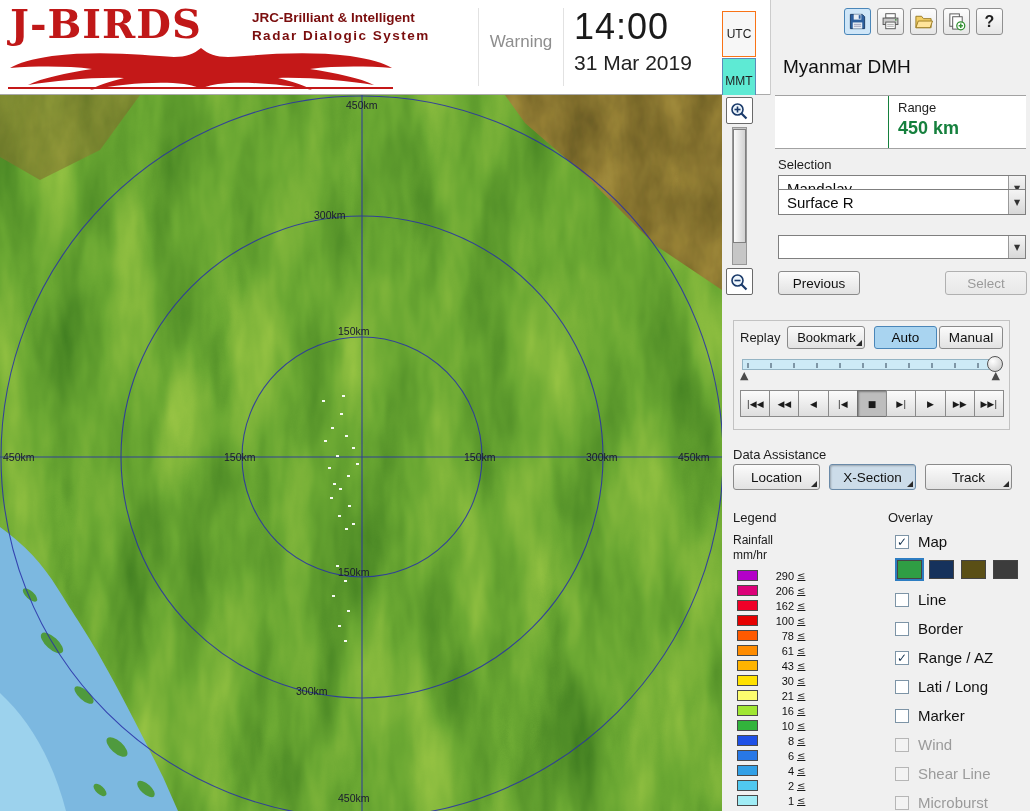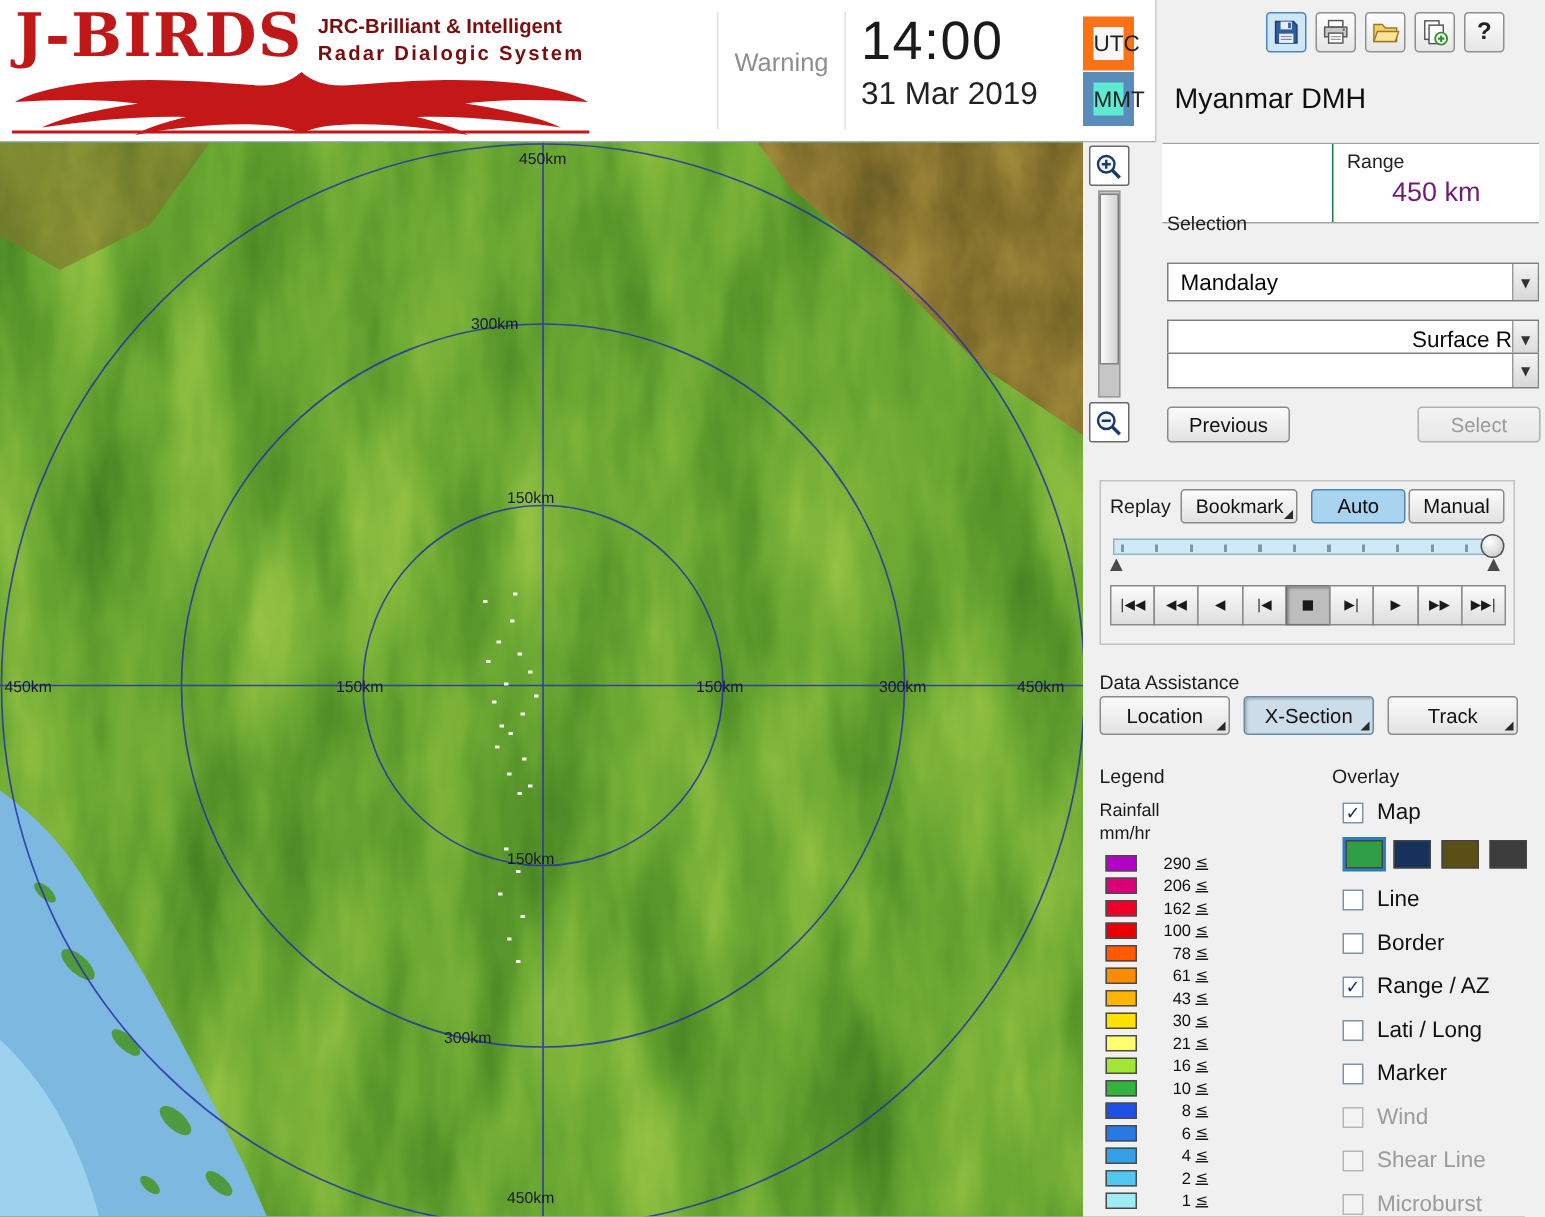--- a/index.html
+++ b/index.html
@@ -2,31 +2,31 @@
 <html><head>
 <meta charset="utf-8">
 <style>
 *{box-sizing:border-box;margin:0;padding:0;}
 html,body{width:1030px;height:811px;}
 body{position:relative;overflow:hidden;background:#f0f0f0;font-family:"Liberation Sans","DejaVu Sans",sans-serif;color:#111;}
 
 
 #header{position:absolute;left:0;top:0;width:770px;height:95px;background:#fff;border-bottom:1px solid #aaa;}
 #header-right{position:absolute;left:770px;top:0;width:260px;height:95px;background:#f0f0f0;border-left:1px solid #ccc;}
-.logo-area{position:absolute;left:10px;top:2px;display:flex;}
+.logo-area{position:absolute;left:10px;top:2px;display:flex;gap:40px;}
 .logo-title{font-family:"DejaVu Serif","Liberation Serif",serif;font-weight:bold;font-size:40px;line-height:44px;color:#c01818;letter-spacing:1px;}
 .logo-sub{margin:7px 0 0 10px;color:#7a0d0d;font-weight:bold;font-size:13.5px;line-height:1.3;}
 .logo-sub .l2{letter-spacing:1.5px;}
 .eagle{position:absolute;left:8px;top:44px;}
 .warning-cell{position:absolute;left:478px;top:8px;width:86px;height:78px;border-left:1px solid #e2e2e2;border-right:1px solid #e2e2e2;text-align:center;padding-top:24px;color:#8e8e8e;font-size:17px;}
 .clock{position:absolute;left:574px;top:6px;}
 .clock .time{font-size:36px;color:#1a1a1a;letter-spacing:1px;}
 .clock .date{font-size:21px;color:#222;margin-top:3px;}
 .tz{position:absolute;left:722px;top:11px;width:34px;}
-.tz-btn{width:34px;height:36px;border:7px solid #f97316;background:#f7f7f7;font-size:15px;color:#222;display:block;font-family:inherit;}
+.tz-btn{width:34px;height:46px;border:1px solid #f97316;background:#f7f7f7;font-size:12px;color:#222;display:block;font-family:inherit;}
 .tz-btn + .tz-btn{margin-top:1px;}
 .tz-btn.active{background:#5eead4;border-color:#5a8cba;}
 .toolbar{position:absolute;left:73px;top:8px;display:flex;gap:6px;}
 .tool-btn{width:27px;height:27px;border:1px solid #909090;border-radius:3px;background:linear-gradient(#fdfdfd,#e6e6e6);display:flex;align-items:center;justify-content:center;padding:0;}
 .tool-btn.active{background:#cfe6f8;border-color:#4a86b8;}
 .help-glyph{font-size:16px;font-weight:bold;color:#222;}
 .station{position:absolute;left:12px;top:56px;font-size:19px;color:#101010;}
 
 
 #map-wrap{position:absolute;left:0;top:95px;width:722px;height:716px;background:#3b82f6;}
@@ -35,29 +35,29 @@
 
 #panel{position:absolute;left:722px;top:95px;width:308px;height:716px;background:#f0f0f0;overflow:hidden;}
 .zoom-strip{position:absolute;left:2px;top:2px;width:30px;}
 .zoom-btn{width:27px;height:27px;margin:0 auto;border:1px solid #6a6a6a;border-radius:2px;background:#fff;display:flex;align-items:center;justify-content:center;padding:0;}
 .zoom-track{width:15px;height:138px;margin:3px auto;background:#c6c6c6;border:1px solid #979797;position:relative;}
 .zoom-thumb{position:absolute;left:0;top:1px;width:13px;height:114px;background:linear-gradient(90deg,#fafafa,#d2d2d2);border:1px solid #808080;}
 .range-box{position:absolute;left:53px;top:0;width:251px;height:54px;background:#fff;border-top:1px solid #a2a2a2;border-bottom:1px solid #a2a2a2;display:flex;}
 .range-spacer{flex:1;}
 .range-cell{width:138px;border-left:1px solid #15803d;padding:4px 9px 0 9px;}
 .range-label{font-size:13px;color:#222;}
-.range-value{font-size:18px;text-align:center;margin-top:3px;color:#701a75;}
+.range-value{font-size:18px;text-align:left;margin-top:3px;color:#15803d;font-weight:bold;}
 .sec-label{font-size:13px;color:#1c1c1c;}
-#selection-label{position:absolute;left:56px;top:46px;text-align:center;}
+#selection-label{position:absolute;left:56px;top:62px;text-align:center;}
 .combo{position:absolute;left:56px;width:248px;height:26px;background:#fff;border:1px solid #7f7f7f;display:flex;align-items:center;}
 .combo-text{flex:1;padding-left:8px;font-size:15px;color:#0a0a0a;white-space:nowrap;overflow:hidden;}
 .combo-btn{width:17px;align-self:stretch;border-left:1px solid #9a9a9a;background:linear-gradient(#f4f4f4,#d8d8d8);display:flex;align-items:center;justify-content:center;}
 .combo-arrow{font-size:8px;color:#333;font-family:"DejaVu Sans",sans-serif;}
 #combo-site{top:80px;}
-#combo-product{top:118px;text-align:right;}
+#combo-product{top:94px;}
 #combo-extra{top:140px;height:24px;}
 .sel-buttons{position:absolute;left:56px;top:176px;width:249px;display:flex;justify-content:space-between;}
 .btn{height:24px;border:1px solid #8a8a8a;border-radius:3px;background:linear-gradient(#fbfbfb,#e2e2e2);font-size:13.5px;color:#111;padding:0 8px;font-family:inherit;}
 .btn.disabled{color:#9b9b9b;border-color:#b0b0b0;background:linear-gradient(#f3f3f3,#e8e8e8);}
 .sel-buttons .btn{width:82px;}
 
 .replay-box{position:absolute;left:11px;top:225px;width:277px;height:110px;border:1px solid #c2c2c2;padding:5px 6px;}
 .replay-row{display:flex;align-items:center;gap:7px;}
 .corner{position:relative;}
 .corner::after{content:"";position:absolute;right:2px;bottom:2px;border-left:6px solid transparent;border-bottom:6px solid #2a2a2a;}

